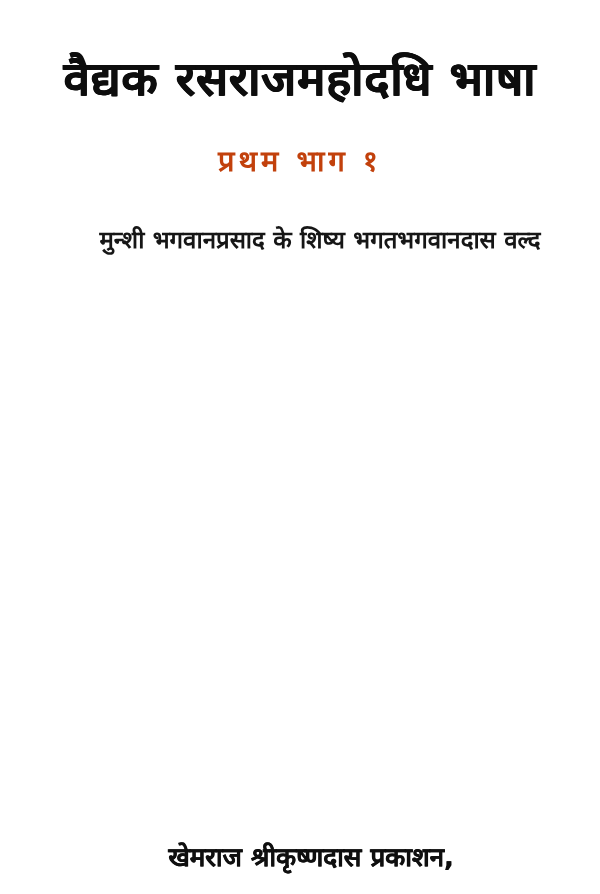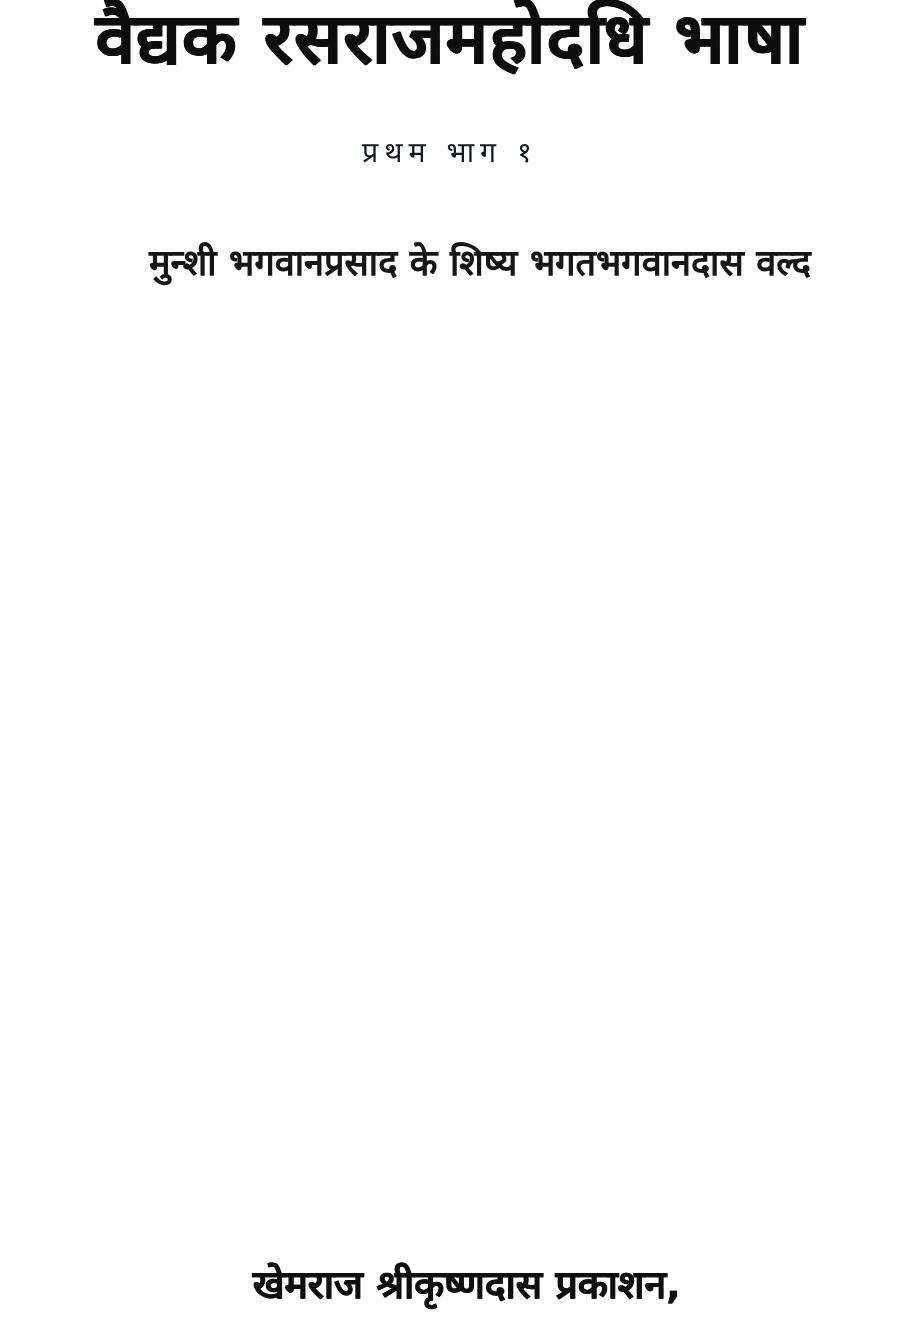--- a/index.html
+++ b/index.html
@@ -16,36 +16,37 @@
   }
   .page {
     position: relative;
     width: 600px;
     height: 894px;
     background: #ffffff;
     text-align: center;
   }
   .book-title {
     margin: 0;
+    padding-top: 52px;
     font-size: 47px;
     line-height: 1.15;
     font-weight: 700;
     letter-spacing: 1px;
     color: #0d0d0d;
     
     text-shadow: 0.6px 0 0 #0d0d0d, -0.4px 0 0 #0d0d0d;
     white-space: nowrap;
   }
   .part-line {
     margin: 0;
     margin-top: 34px;
-    font-size: 19px;
-    font-weight: 400;
+    font-size: 29px;
+    font-weight: 700;
     letter-spacing: 4px;
-    color: #0f172a;
+    color: #c2410c;
   }
   .author-block {
     margin-top: 42px;
     font-size: 24px;
     font-weight: 600;
     line-height: 38px;
     color: #161616;
     padding-left: 40px;
   }
   .author-line {

